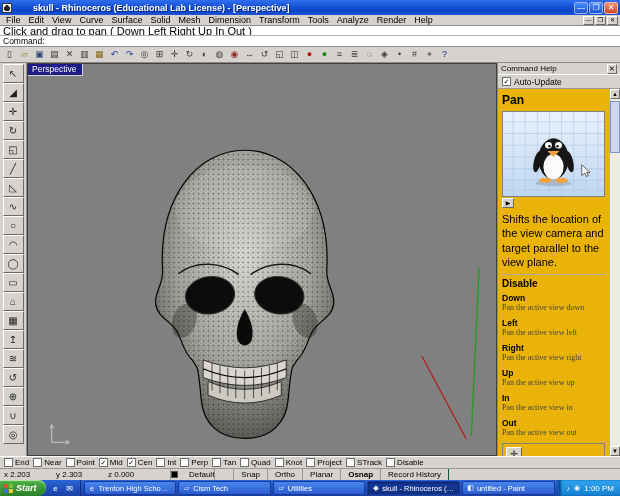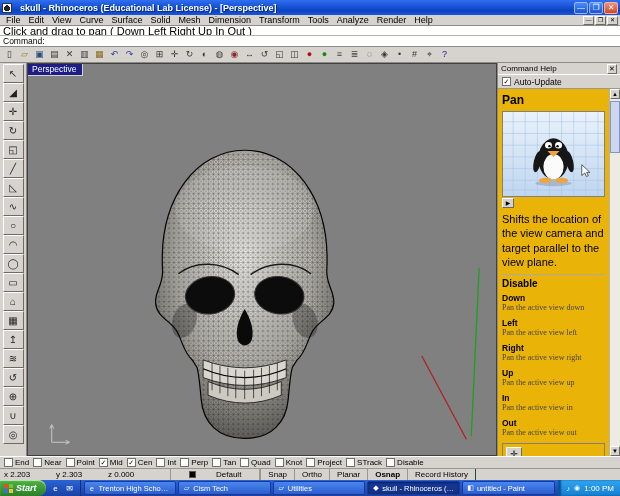--- a/index.html
+++ b/index.html
@@ -1,21 +1,21 @@
 <!DOCTYPE html>
 <html><head>
 <meta charset="utf-8">
 <style>
   html,body{margin:0;padding:0;background:#555;}
   *{box-sizing:border-box;}
   .screen{width:620px;height:496px;margin:0 auto;display:flex;flex-direction:column;overflow:hidden;
     font-family:"Liberation Sans",sans-serif;background:#d6d3ce;color:#000;position:relative;}
 
   
-  .titlebar{height:15px;flex:none;display:flex;align-items:center;gap:8px;padding:0 2px;
+  .titlebar{height:15px;flex:none;display:flex;align-items:center;gap:21px;padding:0 2px;
     background:linear-gradient(180deg,#2f6ff0 0%,#0b43c4 70%,#1c55d8 100%);}
   .app-ico{width:10px;height:10px;flex:none;background:#f5f5f0;border:1px solid #333;
     background-image:radial-gradient(circle at 50% 55%,#222 0 3px,transparent 3px);}
   .title-text{flex:1;color:#fff;font-size:9px;font-weight:bold;white-space:nowrap;overflow:hidden;
     text-shadow:1px 1px 0 #012a7a;}
   .win-btns{display:flex;gap:1px;flex:none;}
   .wbtn{width:14px;height:12px;border-radius:2px;display:flex;align-items:center;justify-content:center;
     color:#fff;font-size:8px;line-height:1;background:linear-gradient(#4a8df8,#1b55d4);border:1px solid #9ab6f5;}
   .wbtn.close{background:linear-gradient(#f09078,#d0472c);border-color:#f3b5a5;}
 
@@ -83,23 +83,23 @@
   .sc-track{flex:1;position:relative;}
   .sc-thumb{position:absolute;top:2px;left:0;right:0;height:52px;background:#cdd8f0;border:1px solid #7e96c8;}
 
   
   .osnapbar{height:12px;flex:none;display:flex;align-items:center;gap:4px;padding:0 4px;background:#d6d3ce;
     border-top:1px solid #fff;font-size:8px;overflow:hidden;}
   .os-item{display:flex;align-items:center;gap:2px;white-space:nowrap;}
   .statusbar{height:12px;flex:none;display:flex;align-items:center;background:#d6d3ce;border-top:1px solid #9a978f;
     font-size:8px;padding:0 4px;overflow:hidden;}
   .coord{width:52px;white-space:nowrap;}
-  .layer-chip{display:flex;align-items:center;gap:20px;margin-left:10px;padding:0 18px;border-left:1px solid #9a978f;border-right:1px solid #9a978f;height:100%;}
+  .layer-chip{display:flex;align-items:center;gap:11px;margin-left:10px;padding:0 0;border-left:1px solid #9a978f;border-right:1px solid #9a978f;height:100%;}
   .layer-sw{width:7px;height:7px;background:#000;border:1px solid #555;flex:none;}
-  .sb-buttons{display:flex;height:100%;}
+  .sb-buttons{margin-left:18px;display:flex;height:100%;}
   .sb-btn{padding:0 7px;display:flex;align-items:center;border-left:1px solid #9a978f;white-space:nowrap;}
   .sb-btn:last-child{border-right:1px solid #14532d;}
   .sb-btn[data-active="true"]{font-weight:bold;}
 
   
   .taskbar{height:16px;flex:none;display:flex;align-items:stretch;background:linear-gradient(#2a64d5,#1941a5);overflow:hidden;}
   .start-btn{flex:none;display:flex;align-items:center;gap:3px;padding:0 9px 0 4px;border-radius:0 8px 8px 0;
     background:linear-gradient(#4db344,#2c7f28);color:#fff;font-size:9px;font-weight:bold;font-style:italic;
     box-shadow:inset 0 1px 1px #bfe9b0;}
   .flag{display:grid;grid-template-columns:4px 4px;grid-template-rows:4px 4px;gap:1px;flex:none;}

